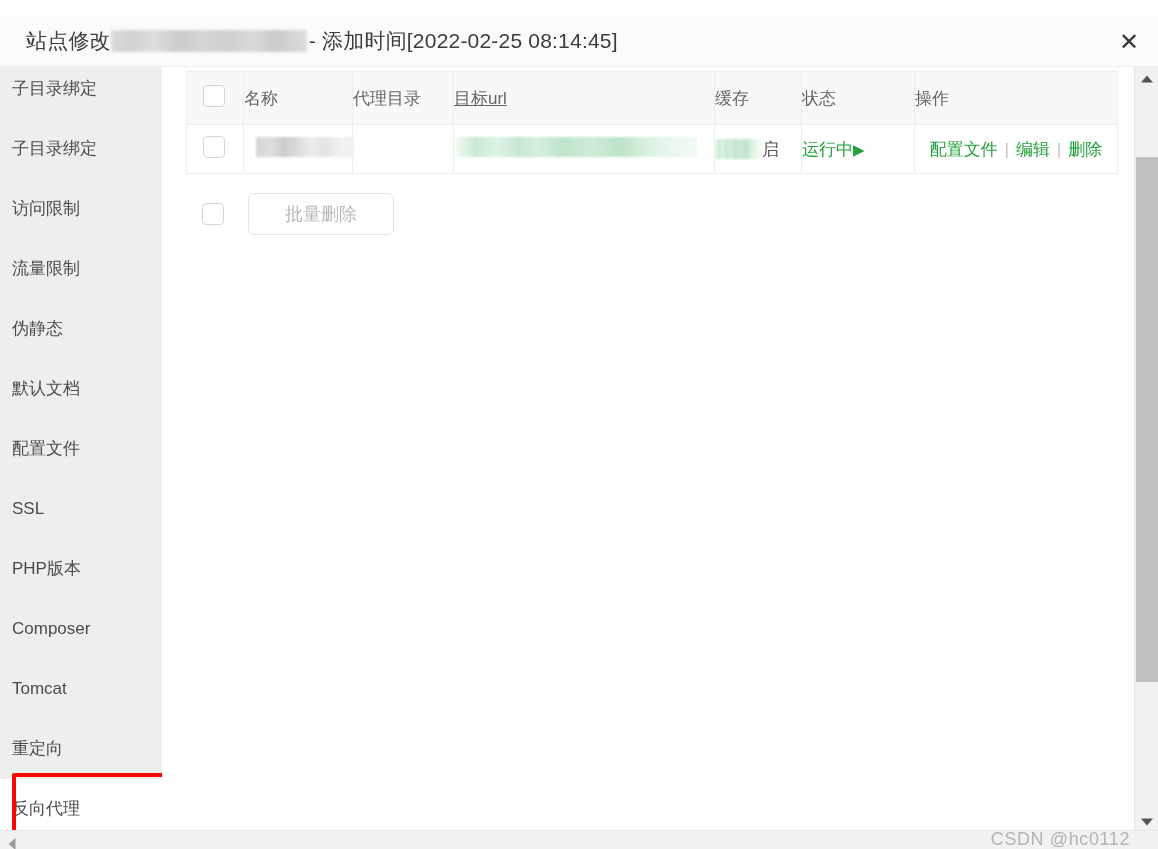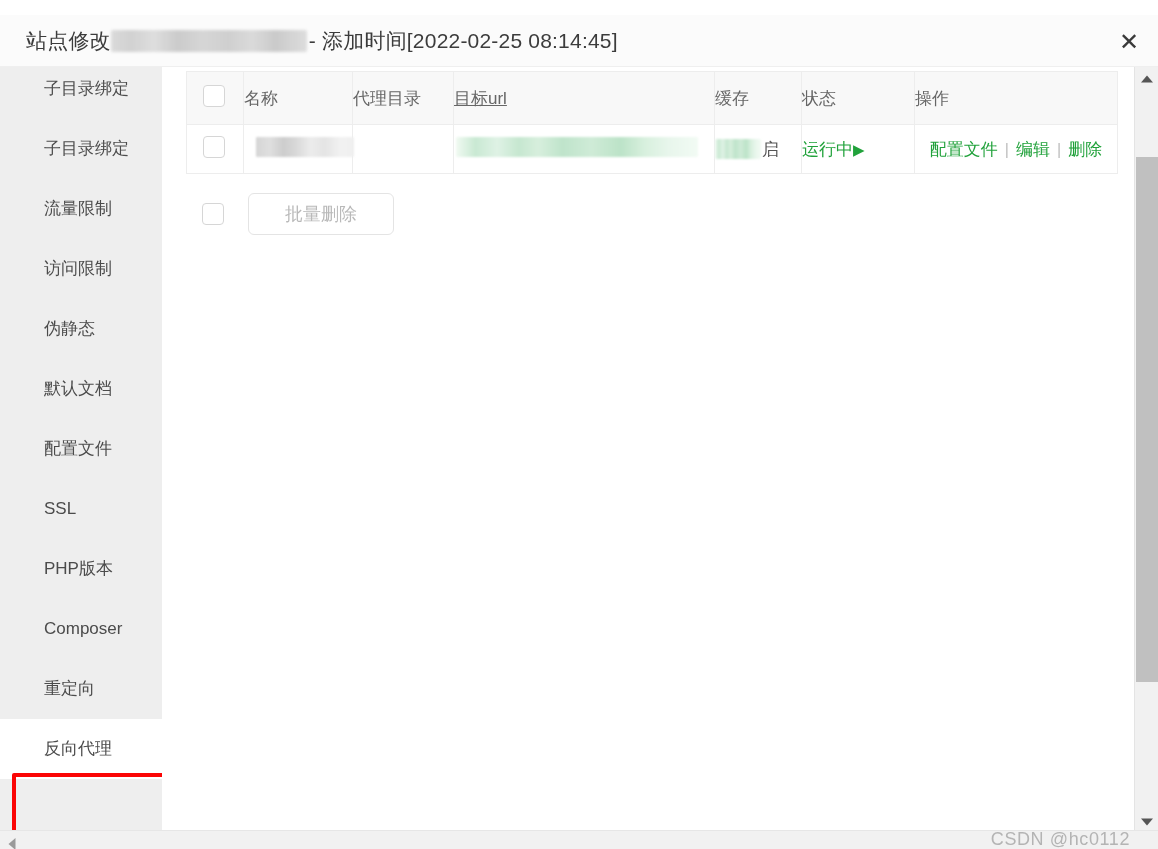--- a/index.html
+++ b/index.html
@@ -97,21 +97,21 @@
     top: 52px;
     width: 162px;
     height: 767px;
     background: #eeeeee;
     box-sizing: border-box;
     overflow: hidden;
   }
   .side-item {
     height: 60px;
     line-height: 60px;
-    padding-left: 44px;
+    padding-left: 12px;
     font-size: 17px;
     color: #4b4b4b;
     cursor: pointer;
     white-space: nowrap;
     box-sizing: border-box;
   }
   .side-item.first { height: 52px; line-height: 44px; }
   .side-item.active {
     background: #ffffff;
     color: #4b4b4b;
@@ -366,28 +366,29 @@
   <div class="dialog-title-bar">
     <div class="dialog-title">
       <span>站点修改</span><span class="blur-chip title-chip"></span><span>- 添加时间[2022-02-25 08:14:45]</span>
     </div>
     <div class="dialog-close">✕</div>
   </div>
 
   <div class="sidebar">
     <div class="side-item first">子目录绑定</div>
     <div class="side-item">子目录绑定</div>
+    <div class="side-item">访问限制</div>
     <div class="side-item">流量限制</div>
-    <div class="side-item">访问限制</div>
     <div class="side-item">伪静态</div>
     <div class="side-item">默认文档</div>
     <div class="side-item">配置文件</div>
     <div class="side-item">SSL</div>
     <div class="side-item">PHP版本</div>
     <div class="side-item">Composer</div>
+    <div class="side-item">Tomcat</div>
     <div class="side-item">重定向</div>
     <div class="side-item active">反向代理</div>
   </div>
   <div class="annot-box"></div>
 
   <div class="main">
 
     <div class="table-wrap">
       <table class="rp-table">
         <thead>

